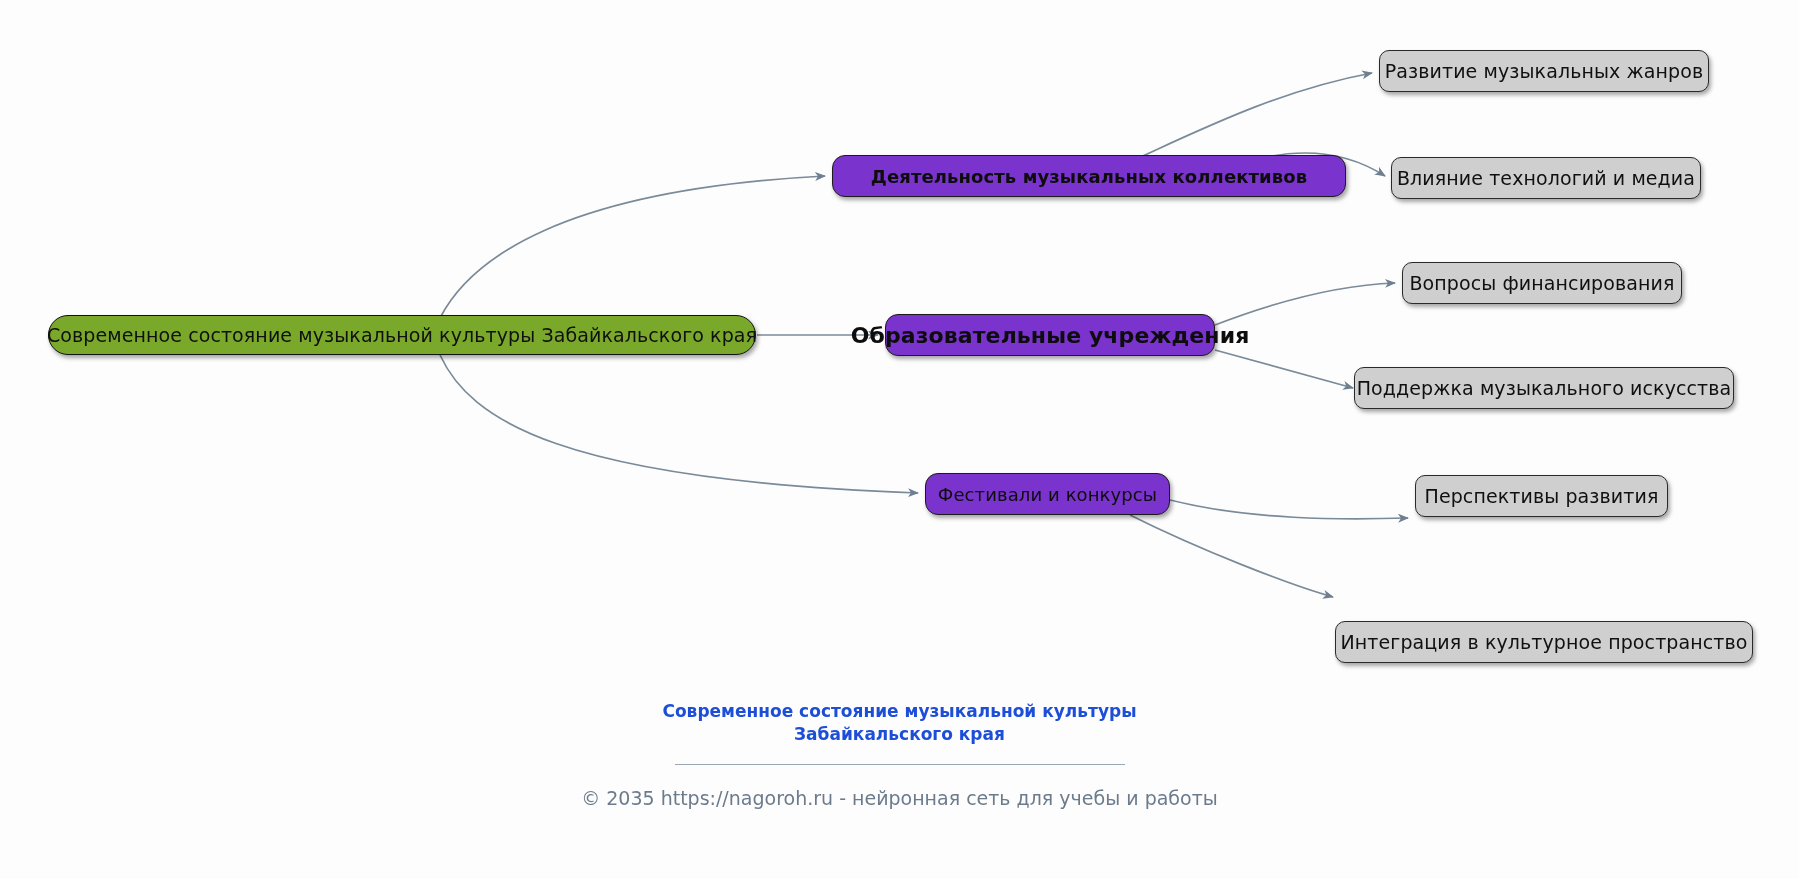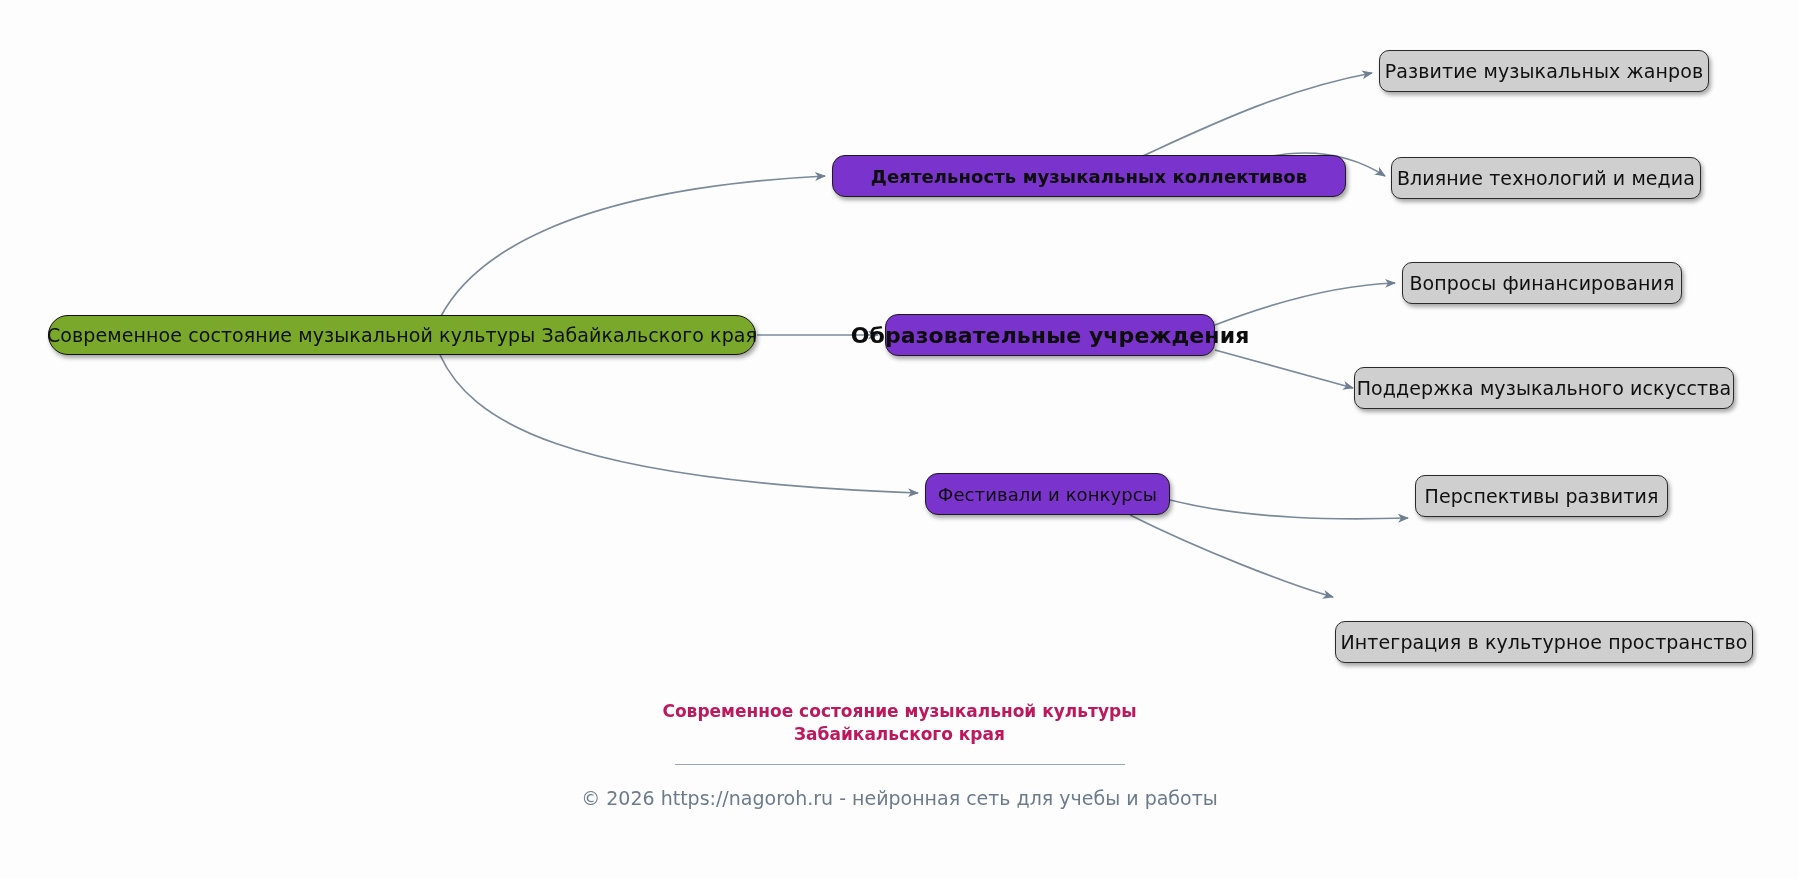--- a/index.html
+++ b/index.html
@@ -44,21 +44,21 @@
   }
 
   #footer{
     position:absolute;
     left:0;
     top:700px;
     width:1799px;
     text-align:center;
   }
   .footer-title{
-    color:#be185d;
+    color:#1d4ed8;
     font-weight:bold;
     font-size:17px;
     line-height:23px;
   }
   .footer-rule{
     width:450px;
     height:1px;
     background:#9aa7b5;
     margin:18px auto 0 auto;
   }
@@ -114,16 +114,16 @@
   <div class="node node-leaf" style="left:1415px;top:475px;width:253px;height:42px;">Перспективы развития</div>
 
   <div class="node node-leaf" style="left:1335px;top:581px;width:418px;height:42px;margin-top:40px;">Интеграция в культурное пространство</div>
 
   <div id="footer">
     <div class="footer-title">
       <div>Современное состояние музыкальной культуры</div>
       <div>Забайкальского края</div>
     </div>
     <div class="footer-rule"></div>
-    <div class="footer-copy">© 2026 https://nagoroh.ru - нейронная сеть для учебы и работы</div>
+    <div class="footer-copy">© 2035 https://nagoroh.ru - нейронная сеть для учебы и работы</div>
   </div>
 
 </div>
 
 </body></html>

